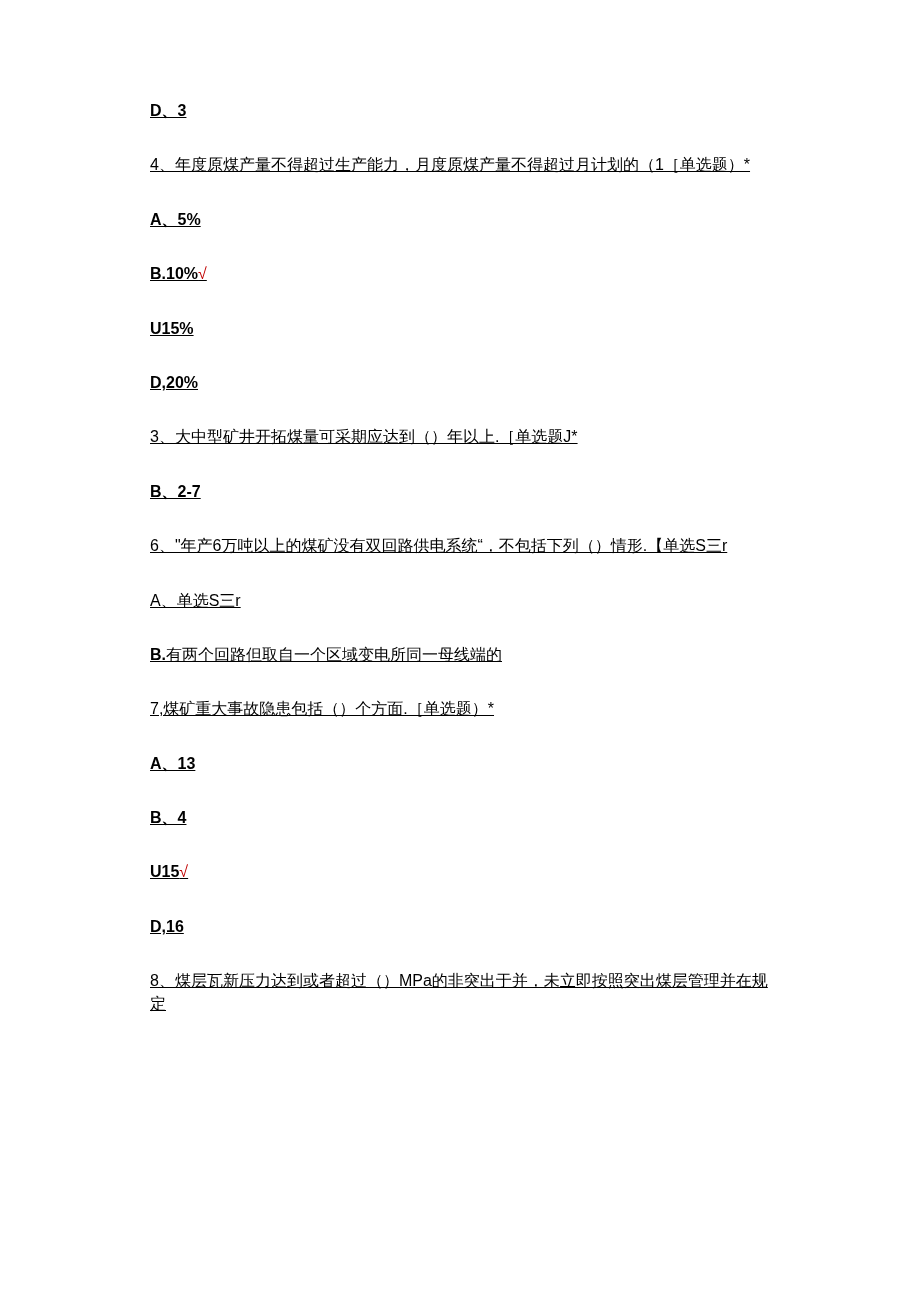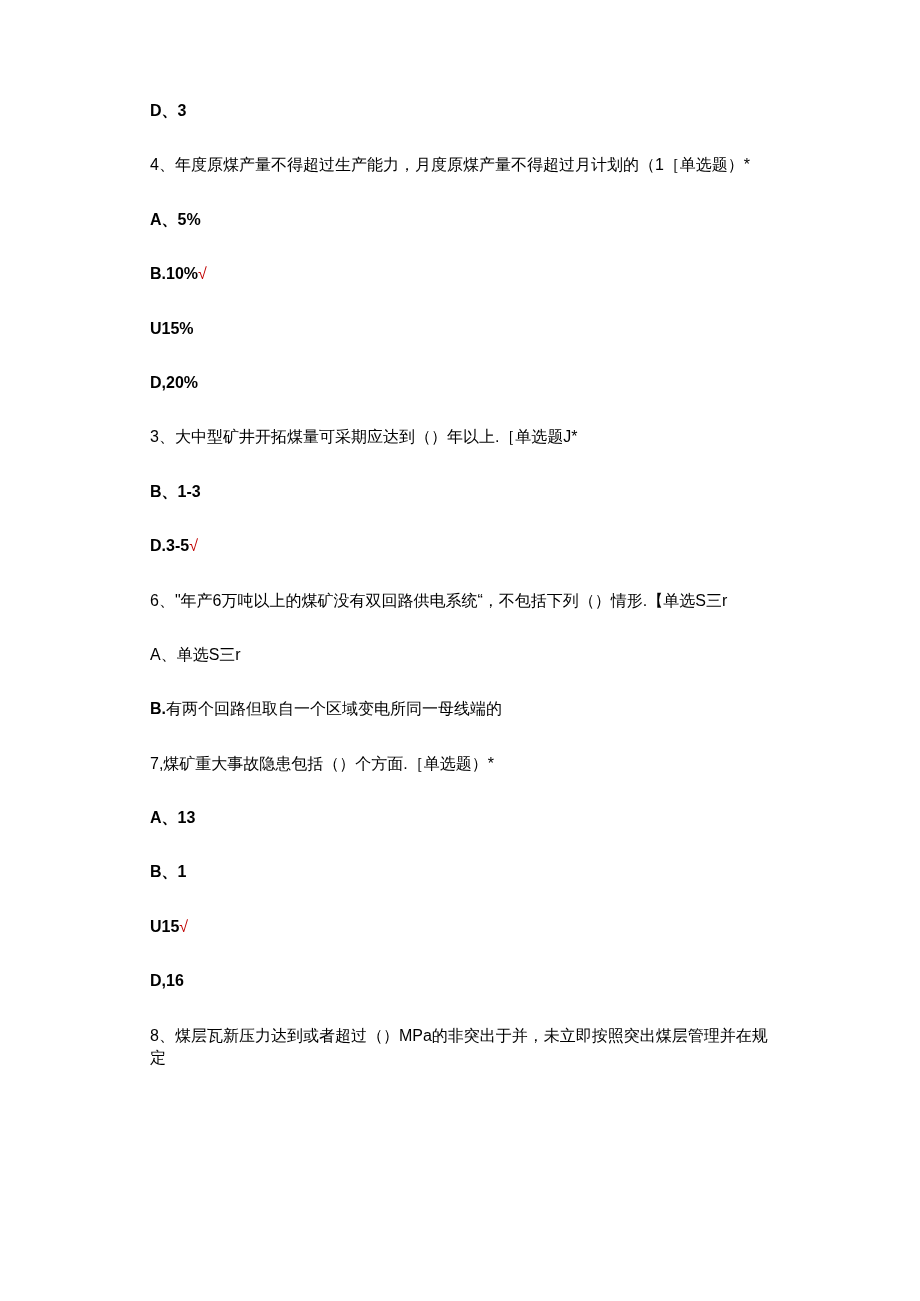--- a/index.html
+++ b/index.html
@@ -13,20 +13,21 @@
   }
   .page {
     width: 920px;
     min-height: 1301px;
     padding: 100px 150px 40px 150px;
     box-sizing: border-box;
   }
   .line {
     margin-bottom: 32px;
     font-weight: bold;
+    text-decoration: underline;
   }
   .normal {
     font-weight: normal;
   }
   .check {
     color: #c00000;
     font-weight: normal;
   }
   .bold {
     font-weight: bold;
@@ -45,38 +46,35 @@
   <div class="line">A、5%</div>
   <div class="line">
     <span class="bold">B.10%</span><span class="check">√</span>
   </div>
   <div class="line">U15%</div>
   <div class="line">D,20%</div>
 
   <div class="line normal">
     <span>3、大中型矿井开拓煤量可采期应达到（）年以上.［单选题J*</span>
   </div>
-  <div class="line">B、1-3</div>
-  <div class="line">
-    <span class="bold">D.3-5</span><span class="check">√</span>
-  </div>
+  <div class="line">B、2-7</div>
 
   <div class="line normal">
     <span>6、"年产6万吨以上的煤矿没有双回路供电系统“，不包括下列（）情形.【单选S三r</span>
   </div>
   <div class="line normal">A、单选S三r</div>
   <div class="line normal">
     <span class="bold">B.</span><span>有两个回路但取自一个区域变电所同一母线端的</span>
   </div>
 
   <div class="line normal">
     <span>7,煤矿重大事故隐患包括（）个方面.［单选题）*</span>
   </div>
   <div class="line">A、13</div>
-  <div class="line">B、1</div>
+  <div class="line">B、4</div>
   <div class="line">
     <span class="bold">U15</span><span class="check">√</span>
   </div>
   <div class="line">D,16</div>
 
   <div class="line normal">
     <span>8、煤层瓦新压力达到或者超过（）MPa的非突出于并，未立即按照突出煤层管理并在规定</span>
   </div>
 
 </div>

